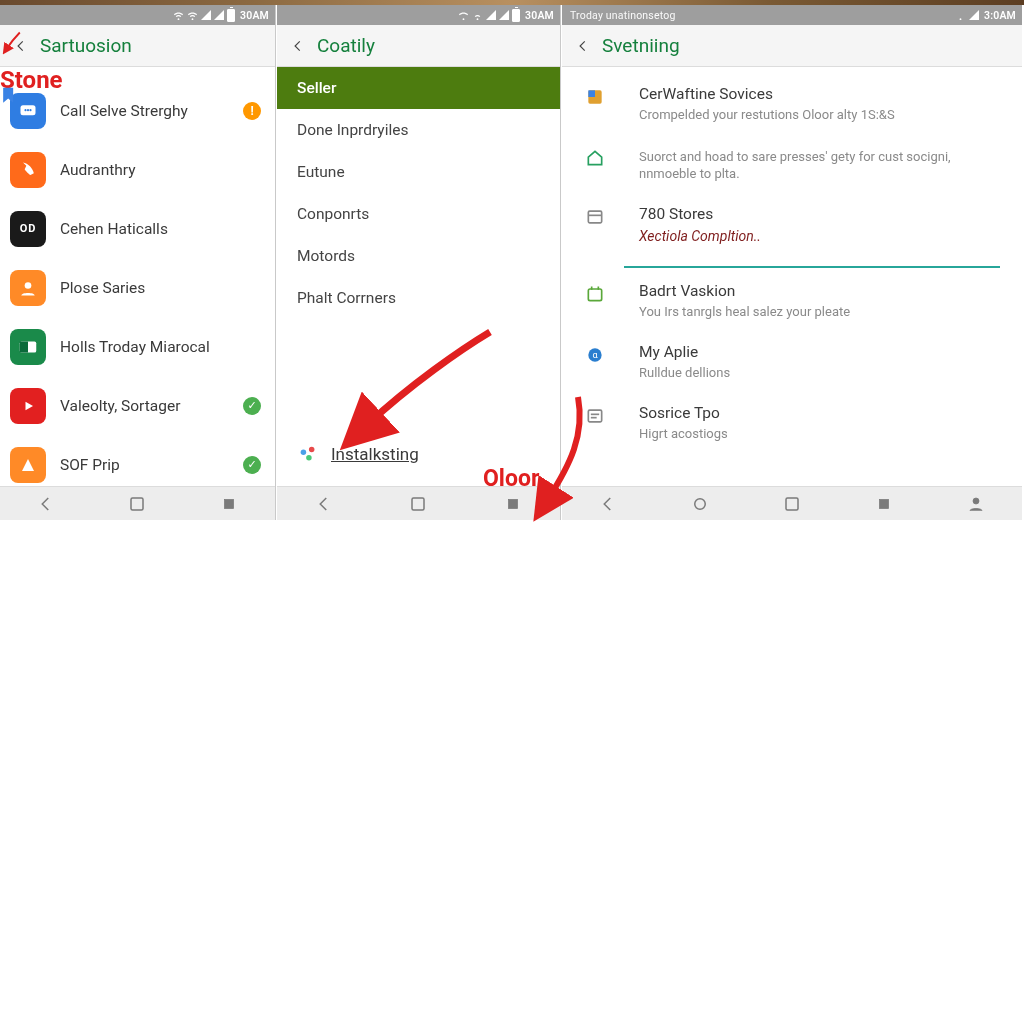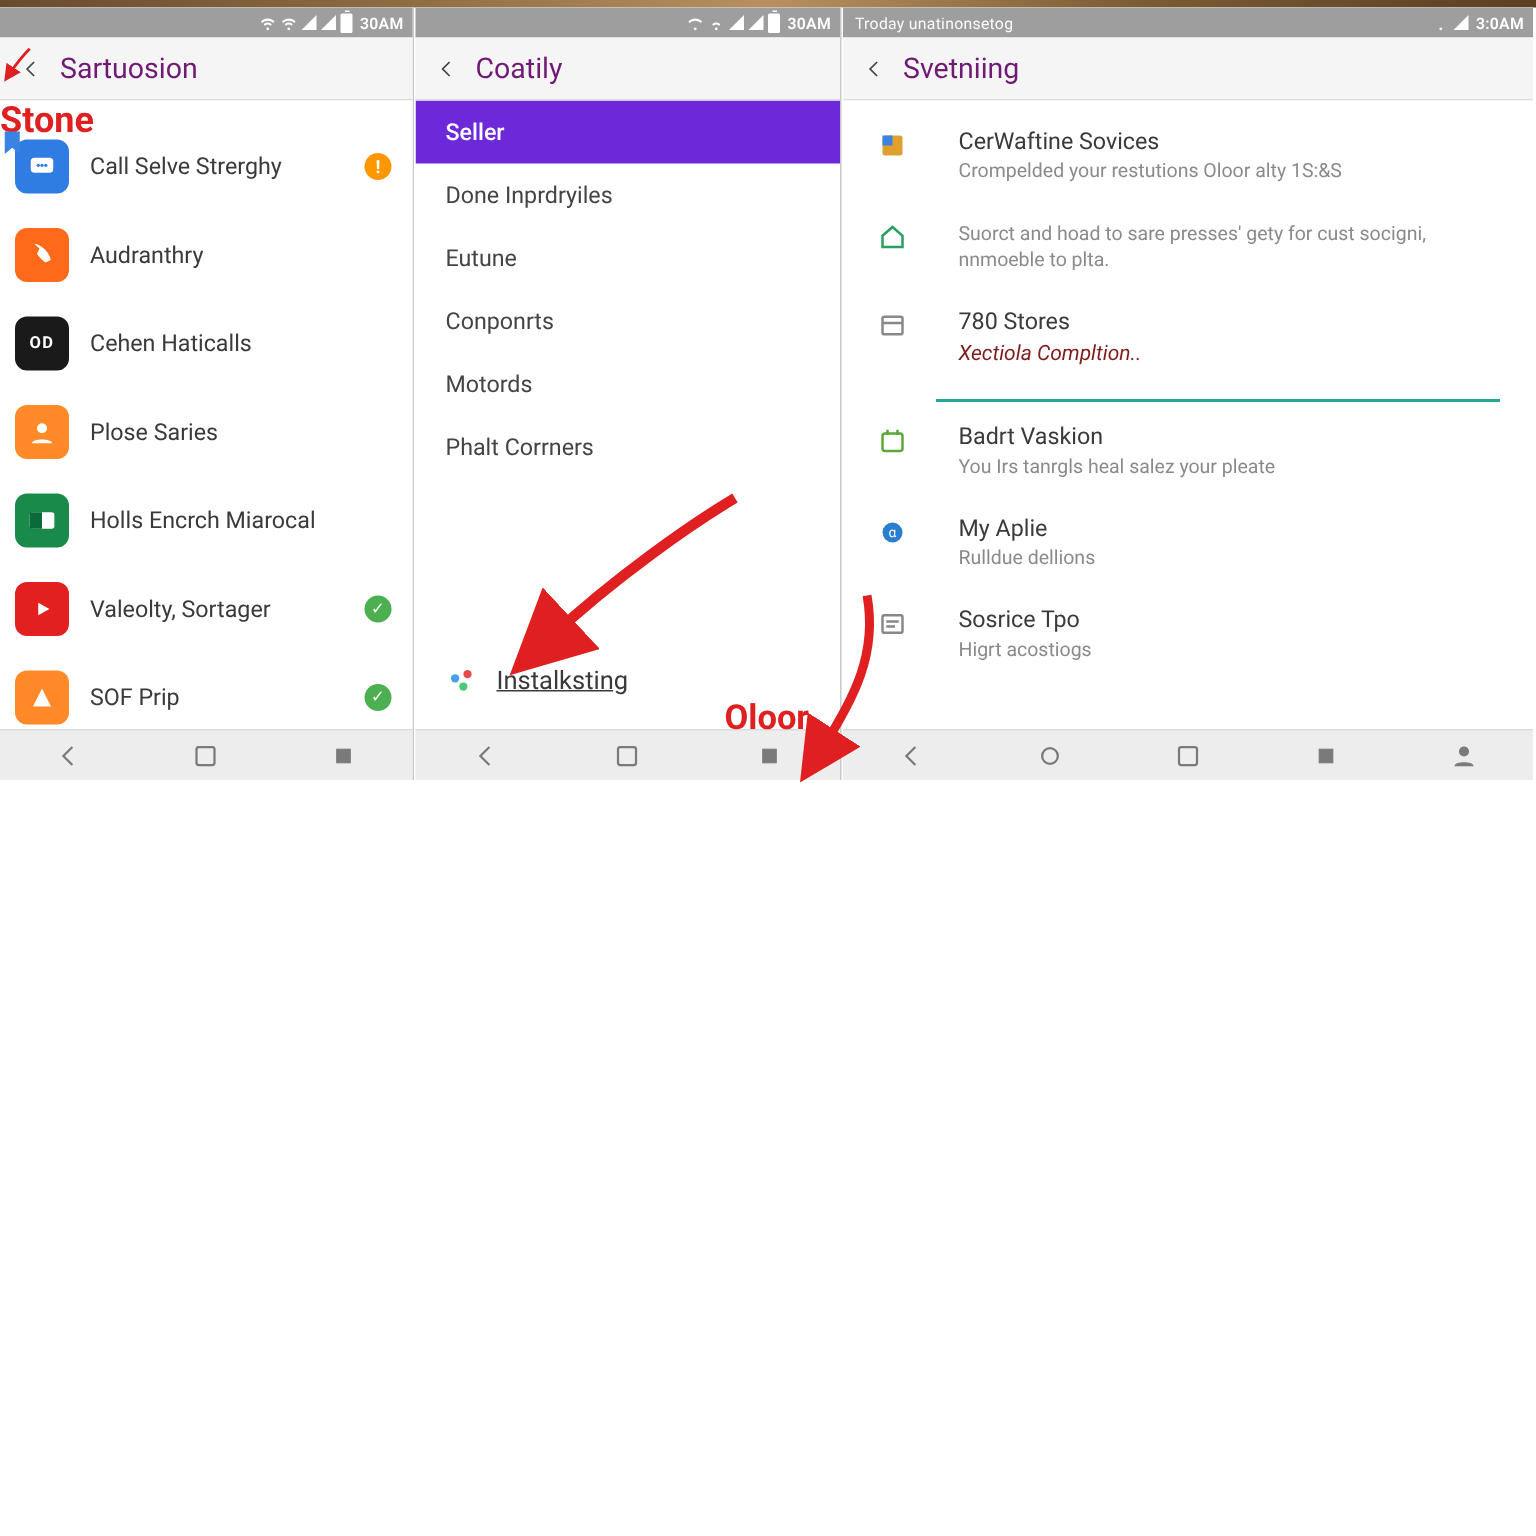--- a/index.html
+++ b/index.html
@@ -31,21 +31,21 @@
   .status-icons .batt { width: 8px; height: 13px; border: 1.5px solid #fff; border-radius: 1px;
                         position: relative; background: #fff; }
   .status-icons .batt::before{content:"";position:absolute;top:-3px;left:1.5px;width:3px;height:1.5px;background:#fff;}
   .bar-cell{width:0;height:0;border-style:solid;border-width:0 0 10px 10px;border-color:transparent transparent #fff transparent;}
 
   
   .appbar { height: 42px; width: 100%; background: #f5f5f5; display: flex;
             align-items: center; padding: 0 8px; border-bottom: 1px solid #dcdcdc;
             color: #444; }
   .appbar .back { width: 26px; height: 26px; display:flex; align-items:center; justify-content:center; cursor:pointer;}
-  .appbar .title { margin-left: 6px; font-size: 19px; color: #701a75; font-weight: 400; }
+  .appbar .title { margin-left: 6px; font-size: 19px; color: #15803d; font-weight: 400; }
   .arrow-left{width:14px;height:14px;}
   .arrow-left polyline{fill:none;stroke:#444;stroke-width:2;}
 
   
   .content { flex: 1; overflow: hidden; background: #fff; }
 
   
   .settings-list { padding-top: 14px; }
   .app-row { height: 59px; display: flex; align-items: center; padding: 0 14px 0 10px;
              position: relative; cursor: pointer; }
@@ -56,21 +56,21 @@
   .row-badge { position:absolute; right: 14px; width:18px; height:18px; border-radius:50%;
                display:flex; align-items:center; justify-content:center; }
   .badge-check { width:18px; height:18px; border-radius:50%; background:#4caf50; color:#fff;
                  display:flex;align-items:center;justify-content:center; font-size:11px;}
   .badge-alert { width:18px; height:18px; border-radius:50%; background:#ff9800; color:#fff;
                  display:flex;align-items:center;justify-content:center; font-size:12px; font-weight:700;}
 
   
   .cat-row { height: 42px; display:flex; align-items:center; padding: 0 20px;
              font-size: 15.5px; color:#444; cursor:pointer; }
-  .cat-row.selected { background:#6d28d9; color:#fff; font-weight:500; }
+  .cat-row.selected { background:#4d7c0f; color:#fff; font-weight:500; }
   .install-row { height: 50px; display:flex; align-items:center; padding: 0 20px; gap:12px;
                  font-size: 17px; color:#3a3a3a; cursor:pointer; margin-top: 110px; text-decoration: underline;}
   .install-row .ii { width:22px; height:22px; display:flex; align-items:center; justify-content:center;}
   .install-row .ii svg{width:22px;height:22px;}
 
   
   .p3-list { padding: 18px 22px 0 22px; }
   .p3-item { display:flex; align-items:flex-start; gap:33px; margin-bottom: 22px; cursor:pointer; }
   .p3-icon { width:22px; height:22px; flex-shrink:0; margin-top: 1px;
              display:flex; align-items:center; justify-content:center; }
@@ -171,21 +171,21 @@
           </div>
           <span class="label">Plose Saries</span>
         </div>
         <div class="app-row">
           <div class="app-icon" style="background: rgb(26, 138, 74);">
             <svg viewBox="0 0 24 24" width="22" height="22">
               <rect x="3" y="6" width="18" height="12" rx="2" fill="#fff"></rect>
               <rect x="3" y="6" width="9" height="12" fill="#0a6a3a"></rect>
             </svg>
           </div>
-          <span class="label">Holls Encrch Miarocal</span>
+          <span class="label">Holls Troday Miarocal</span>
         </div>
         <div class="app-row">
           <div class="app-icon" style="background: rgb(226, 32, 32);">
             <svg viewBox="0 0 24 24" width="20" height="20">
               <polygon points="9,7 9,17 18,12" fill="#fff"></polygon>
             </svg>
           </div>
           <span class="label">Valeolty, Sortager</span>
           <span class="row-badge">
             <span class="badge-check">✓</span>

